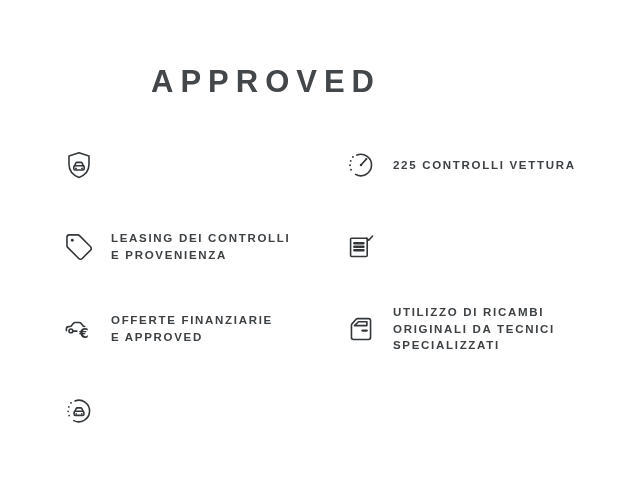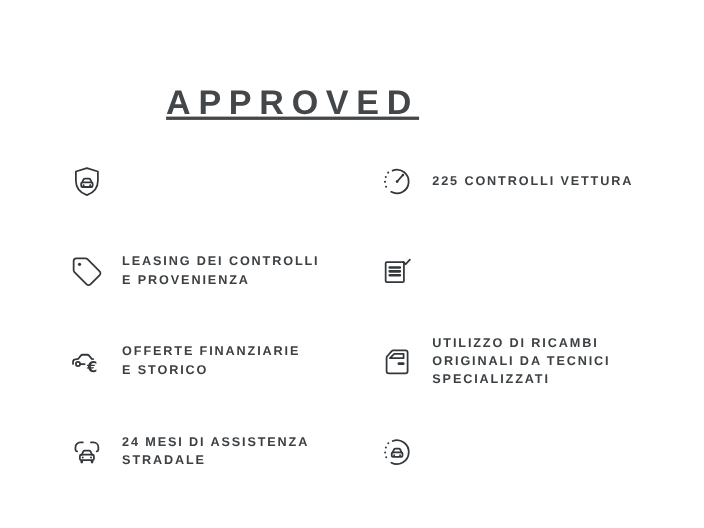--- a/index.html
+++ b/index.html
@@ -10,26 +10,25 @@
   }
   *{box-sizing:border-box;}
   html,body{margin:0;padding:0;}
   body{
     width:640px;height:480px;background:var(--bg);
     font-family:"Liberation Sans", sans-serif;
     overflow:hidden;
   }
   .page{position:relative;width:640px;height:480px;background:var(--bg);}
   .title{
-    position:absolute;top:76px;left:0;width:532px;
+    position:absolute;top:64px;left:0;width:532px;
     text-align:center;
     font-size:31px;font-weight:700;
     letter-spacing:7px;
     color:var(--title-ink);
-    text-decoration:underline;
   }
   .grid{
     position:absolute;left:64px;top:124px;width:514px;
     display:grid;
     grid-template-columns:282px 232px;
     grid-auto-rows:82px;
     align-items:center;
   }
   .item{display:flex;align-items:center;gap:17px;}
   .icon{width:30px;height:30px;flex:0 0 30px;display:block;}
@@ -110,51 +109,36 @@
     <div class="item">
       <span class="icon">
         <svg viewBox="0 0 30 30">
           <path d="M2.4 16.8 v-2 c0-1.15 .9-2.1 2.05-2.2 l2.6-.3 2.4-3 c.4-.5 1-.8 1.65-.8 h4.2 c.65 0 1.25 .3 1.65 .8 l2.45 3 1.3 .2"></path>
           <circle cx="6.9" cy="16.9" r="1.9"></circle>
           <path d="M9.3 17.1 h3.6"></path>
           <text x="15.2" y="23.8" font-size="13.5">€</text>
         </svg>
       </span>
       <span class="label">OFFERTE FINANZIARIE
-E STORICO</span>
+E APPROVED</span>
     </div>
 
     <div class="item">
       <span class="icon">
         <svg viewBox="0 0 30 30">
           <path d="M11.5 4.6 H22.6 c1.1 0 1.95 .85 1.95 1.95 V23.5 c0 1.1-.85 1.95-1.95 1.95 H7.4 c-1.1 0-1.95-.85-1.95-1.95 V11.2 c0-.5 .2-1 .55-1.35 L10.1 5.2 c.35-.38 .85-.6 1.4-.6 z"></path>
           <path d="M12.4 7.8 H20.9 V11.6 H8.5 Z"></path>
           <path class="thick" d="M16.6 16.6 h4"></path>
         </svg>
       </span>
       <span class="label">UTILIZZO DI RICAMBI
 ORIGINALI DA TECNICI
 SPECIALIZZATI</span>
     </div>
 
-    <div class="item">
-      <span class="icon">
-        <svg viewBox="0 0 30 30">
-          <path d="M11.3 6.2 H9 c-2.5 0-4.4 1.9-4.4 4.4 v2.2 c0 .85 .6 1.45 1.5 1.5"></path>
-          <path d="M18.7 6.2 H21 c2.5 0 4.4 1.9 4.4 4.4 v2.2 c0 .85-.6 1.45-1.5 1.5"></path>
-          <path d="M10.3 17.6 l1.3-3 c.25-.5 .75-.85 1.35-.85 h4.1 c.6 0 1.1 .35 1.35 .85 l1.3 3"></path>
-          <rect x="8.6" y="17.4" width="12.8" height="5" rx="1.4"></rect>
-          <circle class="f" cx="11.2" cy="20" r=".9"></circle>
-          <circle class="f" cx="18.8" cy="20" r=".9"></circle>
-          <path class="thick" d="M10.3 23.2 v.9 M19.7 23.2 v.9"></path>
-        </svg>
-      </span>
-      <span class="label">24 MESI DI ASSISTENZA
-STRADALE</span>
-    </div>
 
     <div class="item">
       <span class="icon">
         <svg viewBox="0 0 30 30">
           <path d="M11 4.9 A10.8 10.8 0 1 1 9.8 24.6"></path>
           <path d="M10.9 15.4 l1.2-2.7 c.25-.5 .75-.85 1.35-.85 h3.1 c.6 0 1.1 .35 1.35 .85 l1.2 2.7"></path>
           <rect x="10.1" y="15.2" width="9.8" height="4.2" rx="1.2"></rect>
           <circle class="f" cx="12.3" cy="17.8" r=".85"></circle>
           <circle class="f" cx="17.7" cy="17.8" r=".85"></circle>
           <circle class="f" cx="7" cy="6.9" r=".9"></circle>

